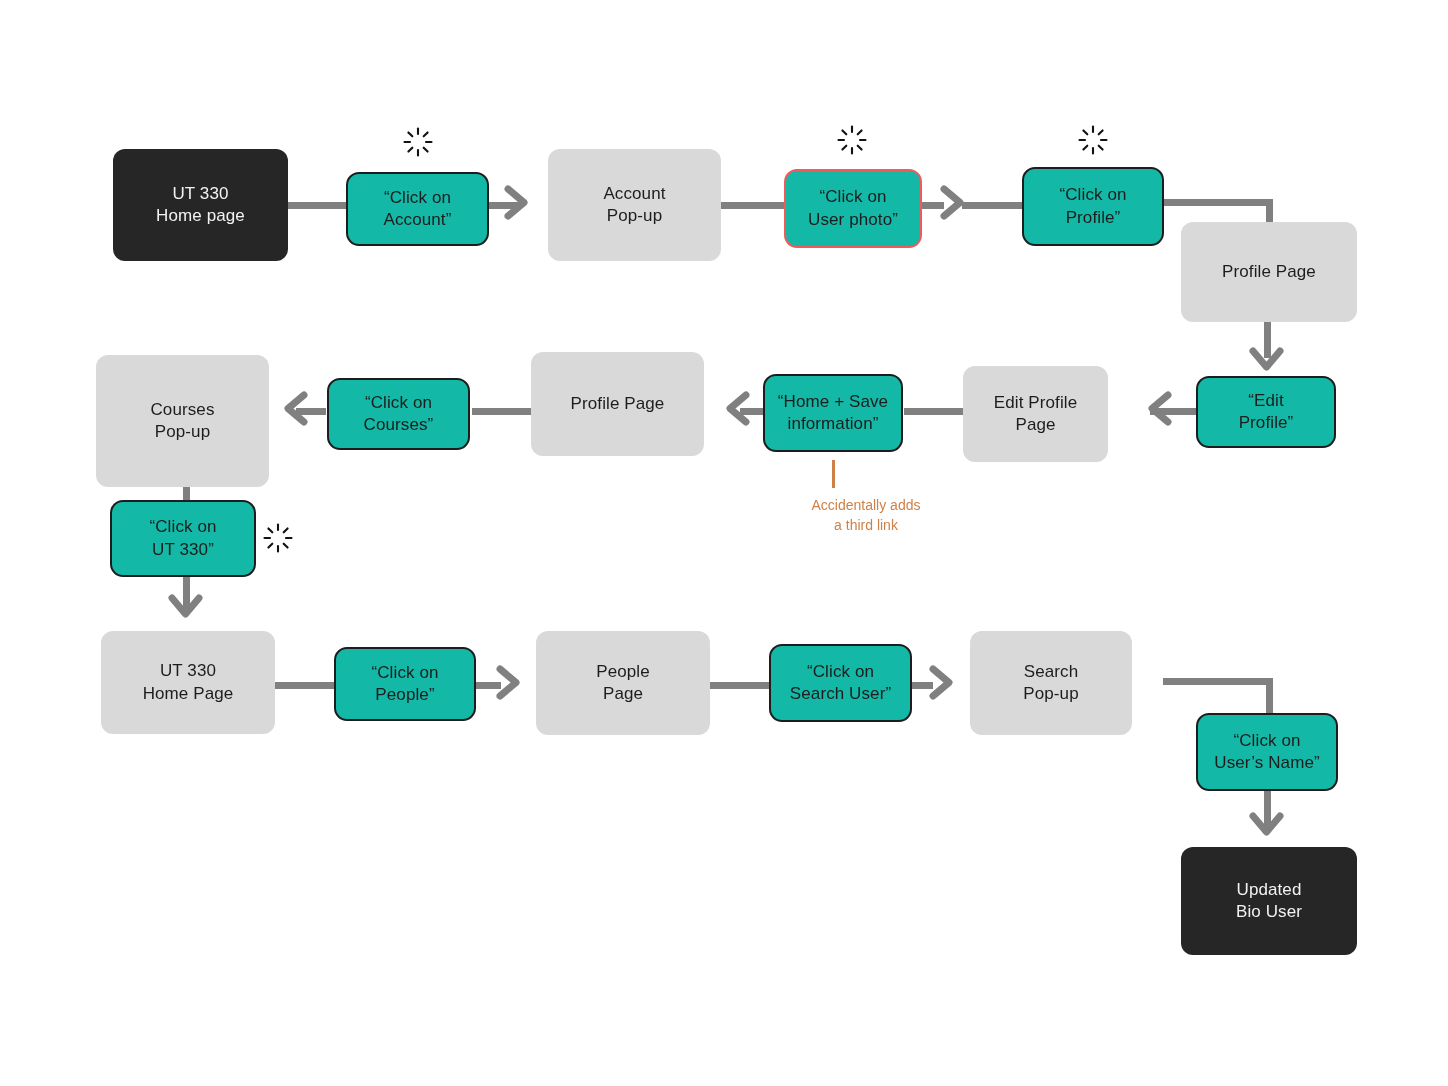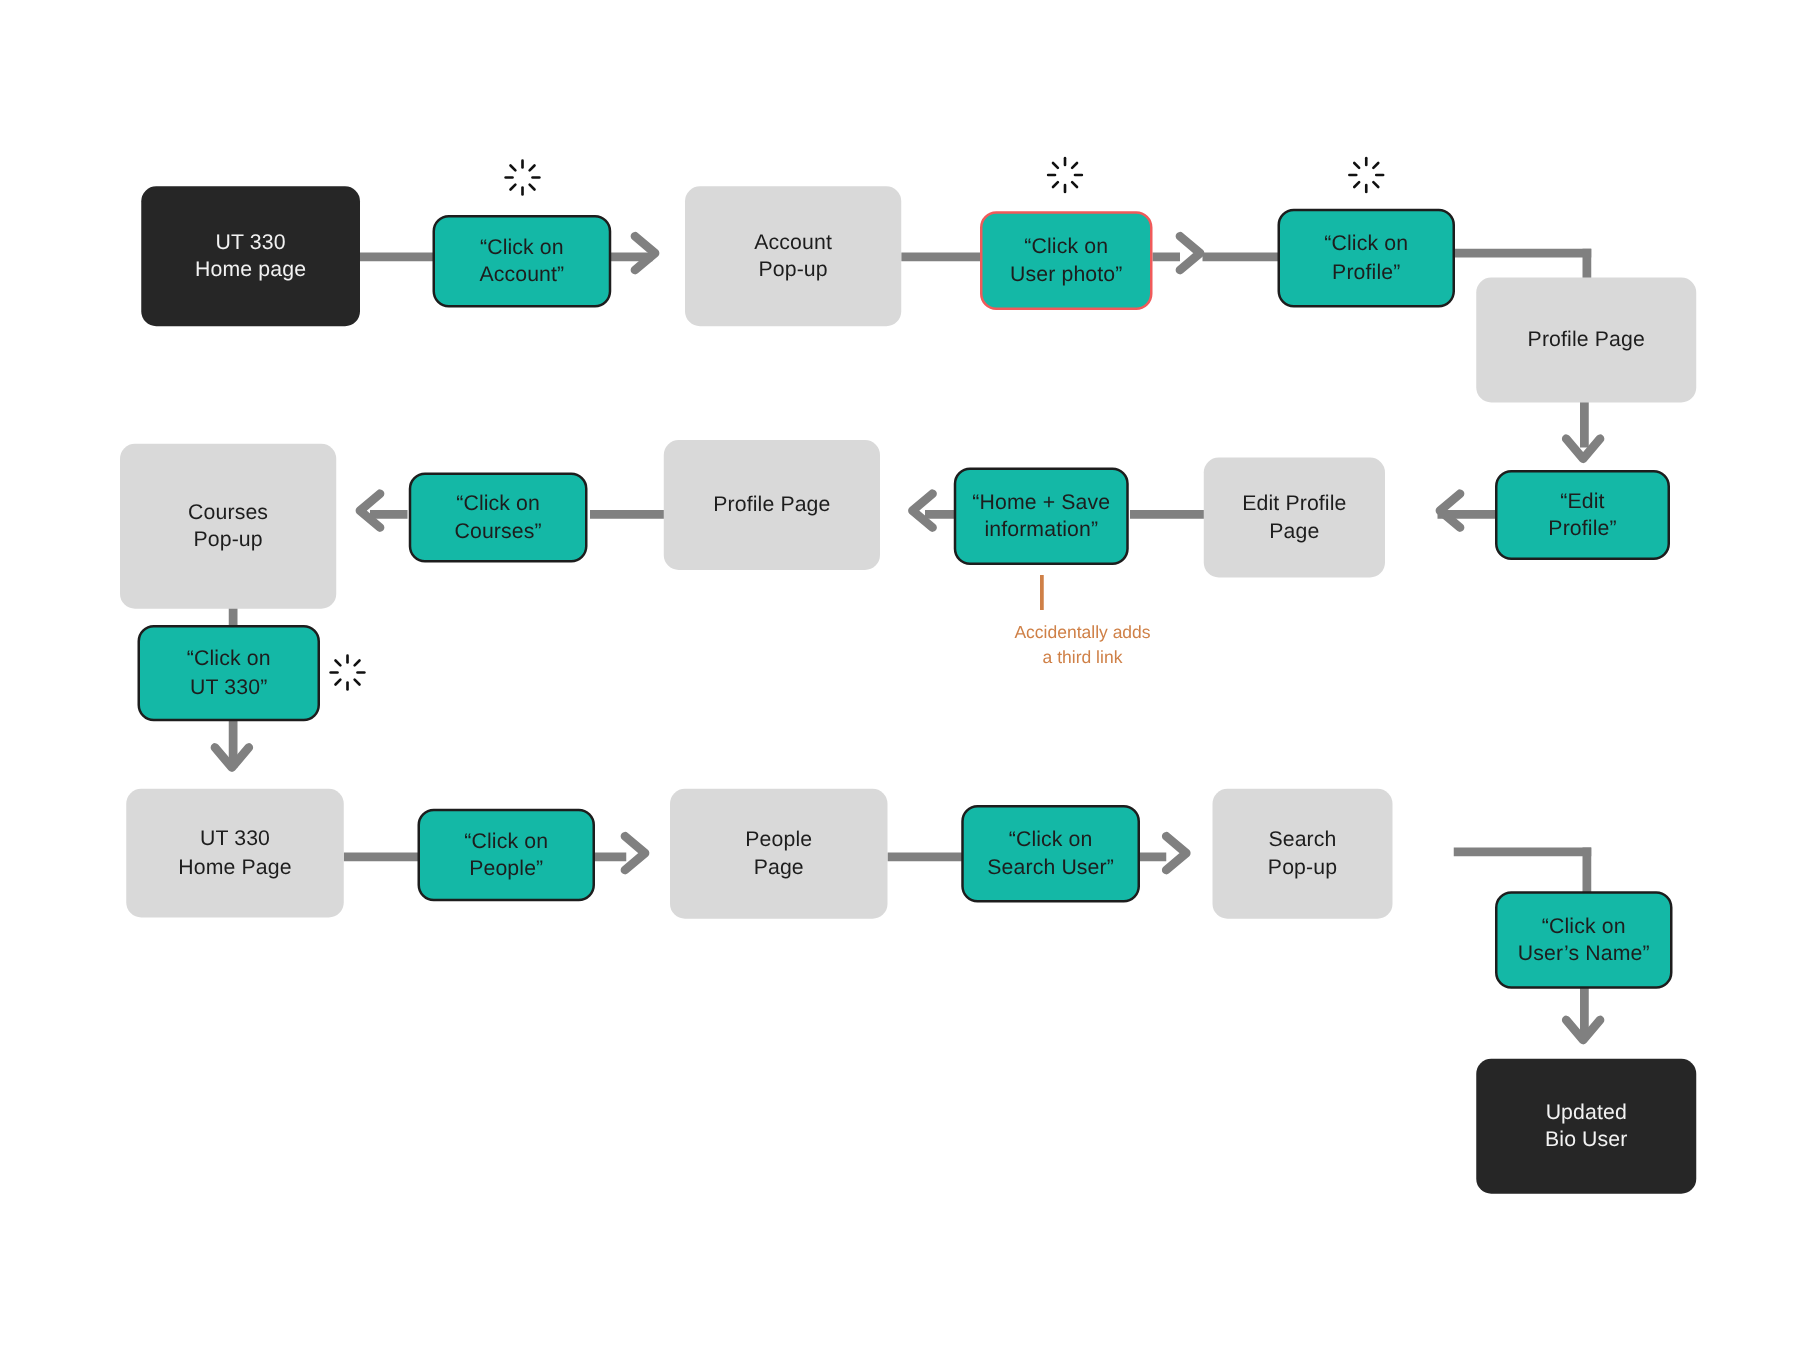--- a/index.html
+++ b/index.html
@@ -270,21 +270,21 @@
   <div class="node gray" style="left:536px; top:631px; width:174px; height:104px;">
     <span class="txt">People
 Page</span>
   </div>
 
   <div class="node white" style="left:769px; top:644px; width:143px; height:78px;">
     <span class="txt">“Click on
 Search User”</span>
   </div>
 
-  <div class="node gray" style="left:970px; top:631px; width:144px; height:104px;text-align:center;">
+  <div class="node gray" style="left:970px; top:631px; width:162px; height:104px;text-align:center;">
     <span class="txt">Search
 Pop-up</span>
   </div>
 
   <div class="node white" style="left:1196px; top:713px; width:142px; height:78px;">
     <span class="txt">“Click on
 User’s Name”</span>
   </div>
 
   <div class="node dark" style="left:1181px; top:847px; width:176px; height:108px;">

